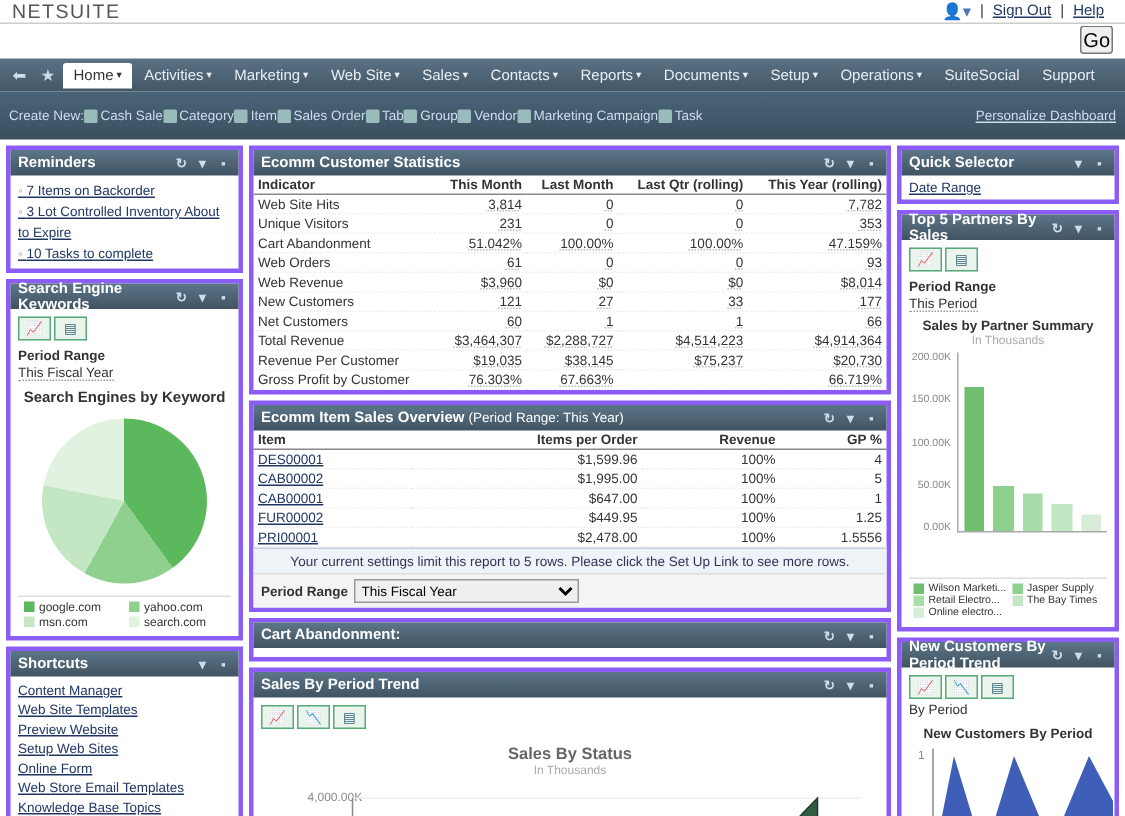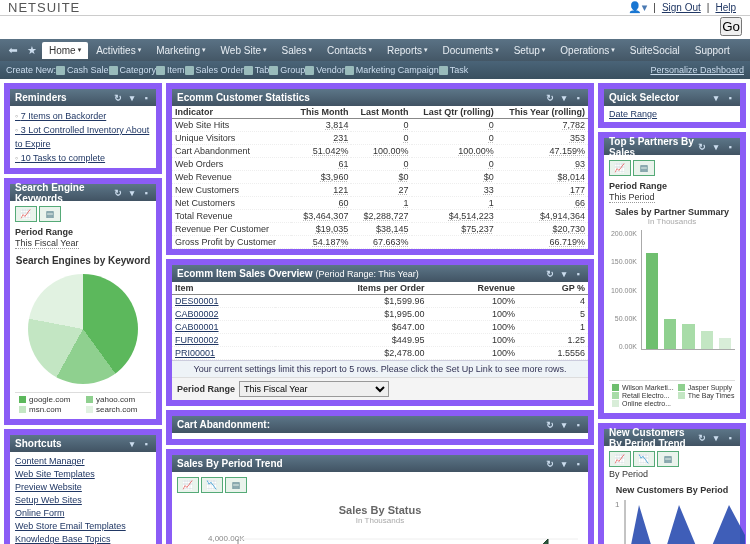--- a/index.html
+++ b/index.html
@@ -8,30 +8,30 @@
 .topbar{display:flex;justify-content:space-between;align-items:center;padding:2px 8px;border-bottom:1px solid #ccc;height:16px}
 .logo{font-weight:bold;font-size:13px;letter-spacing:1px;color:#555}
 .logo span{font-weight:normal}
 .toplinks{display:flex;align-items:center;gap:6px;font-size:10px}
 .user-icon{color:#4a7ab3;font-size:11px}
 .mainnav{display:flex;align-items:center;background:linear-gradient(#5a7285,#445766);height:22px;padding:0 4px;gap:1px}
 .nav-icon{width:18px;height:18px;display:flex;align-items:center;justify-content:center;color:#cde;font-size:11px;cursor:pointer}
 .nav-item{color:#e8eef4;padding:3px 7px;font-size:10px;cursor:pointer;white-space:nowrap;display:flex;align-items:center;gap:2px}
 .nav-item.active{background:#fff;color:#333;border-radius:2px 2px 0 0}
 .dd{font-size:7px}
-.subnav{background:linear-gradient(#4a6478,#3a5060);height:18px;display:flex;align-items:center;padding:0 6px;gap:0;color:#cde;font-size:9px}
+.subnav{background:linear-gradient(#4a6478,#3a5060);height:32px;display:flex;align-items:center;padding:0 6px;gap:0;color:#cde;font-size:9px}
 .subnav-right{margin-left:auto;color:#cde;cursor:pointer}
 .sn-item{display:flex;align-items:center;gap:2px;cursor:pointer}
 .sn-ico{width:9px;height:9px;background:#9bb;border-radius:1px}
 .dash{display:flex;gap:4px;padding:4px;align-items:flex-start}
 .col{display:flex;flex-direction:column;gap:4px}
 .col-l{width:158px}
 .col-m{flex:1;min-width:0}
 .col-r{width:148px}
-.portlet{border:6px solid #8b5cf6;background:#fff}
+.portlet{border:3px solid #8b5cf6;background:#fff}
 .p-head{background:linear-gradient(#5c7688,#415363);color:#fff;font-size:10px;font-weight:bold;padding:2px 5px;display:flex;align-items:center;justify-content:space-between;height:17px}
 .p-ctrls{display:flex;gap:4px}
 .p-ctrl{width:10px;height:10px;color:#cde;font-size:9px;cursor:pointer;display:flex;align-items:center;justify-content:center}
 .p-body{padding:3px 5px;font-size:9px}
 .reminder-list a{display:block;font-size:9px;line-height:14px}
 .bullet::before{content:"◦ ";color:#999}
 .mini-icons{display:flex;gap:2px;padding:2px 0}
 .mini-ico{width:22px;height:16px;border:1px solid #5a7;background:#eaf3ec;cursor:pointer;display:flex;align-items:center;justify-content:center;font-size:9px;color:#367}
 .lbl{font-weight:bold;font-size:9px;margin:3px 0 1px}
 .sel{width:100%;font-size:9px;height:16px;border:1px solid #999}
@@ -338,21 +338,21 @@
                 <td>Revenue Per Customer</td>
                 <td style="text-decoration:underline dotted #bbb">$19,035</td>
                 <td style="text-decoration:underline dotted #bbb">$38,145</td>
                 <td style="text-decoration:underline dotted #bbb">$75,237</td>
                 <td style="text-decoration:underline dotted #bbb">$20,730</td>
               </tr>
             </tbody>
             <tbody>
               <tr>
                 <td>Gross Profit by Customer</td>
-                <td style="text-decoration:underline dotted #bbb">54.187%</td>
+                <td style="text-decoration:underline dotted #bbb">76.303%</td>
                 <td style="text-decoration:underline dotted #bbb">67.663%</td>
                 <td style="text-decoration:underline dotted #bbb"></td>
                 <td style="text-decoration:underline dotted #bbb">66.719%</td>
               </tr>
             </tbody>
           </table>
         </div>
   </div>
 
   <div class="portlet">

